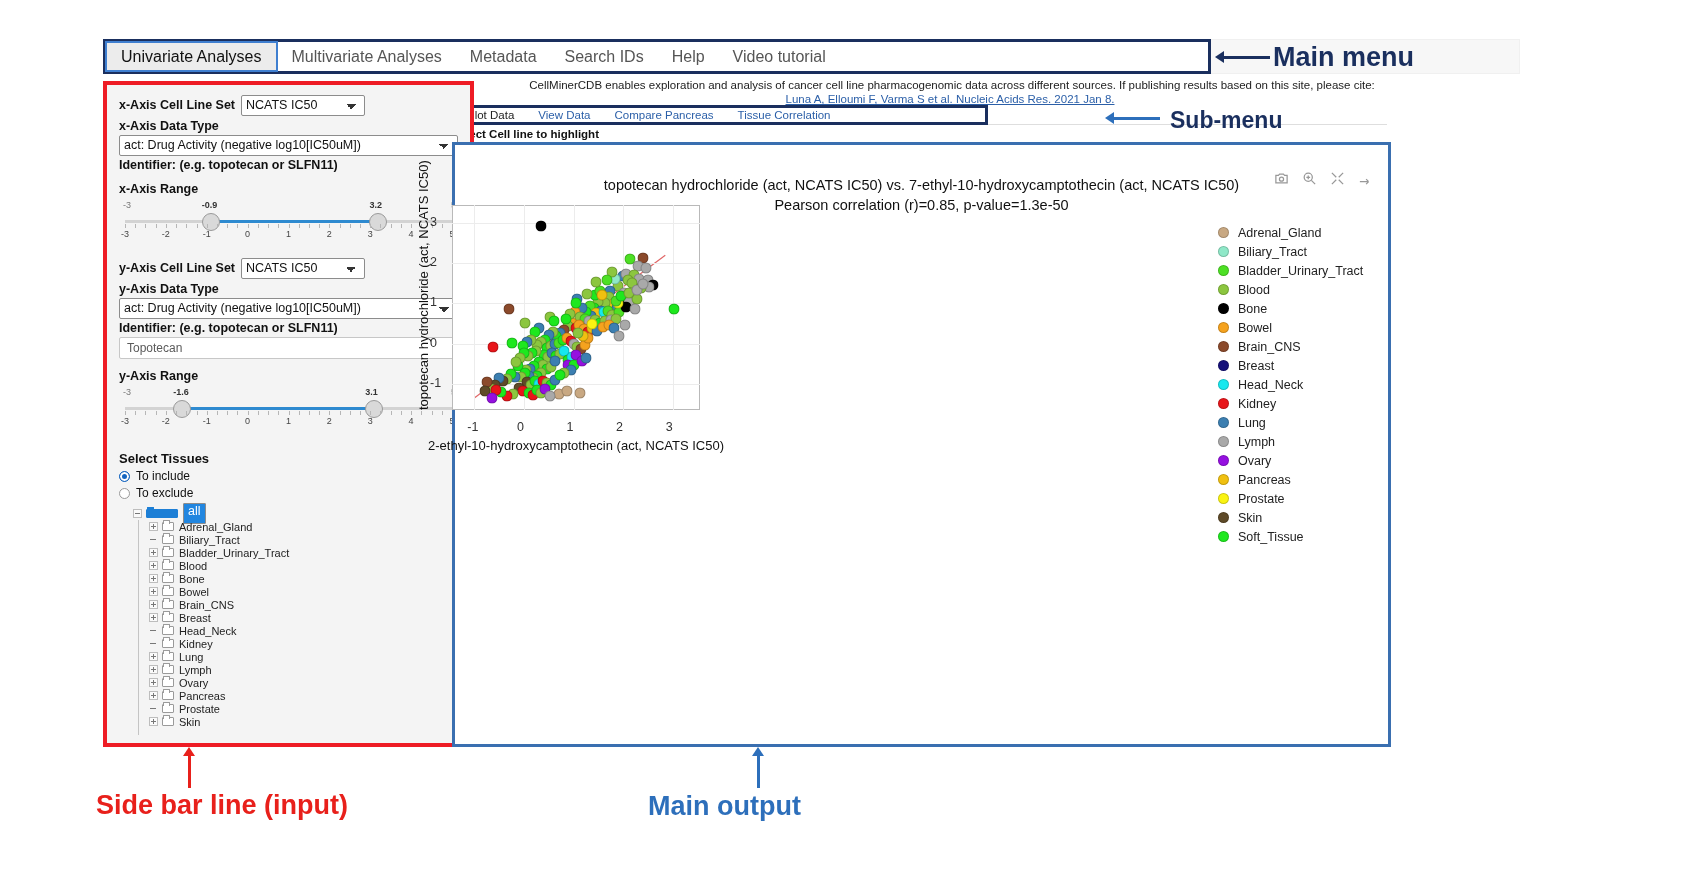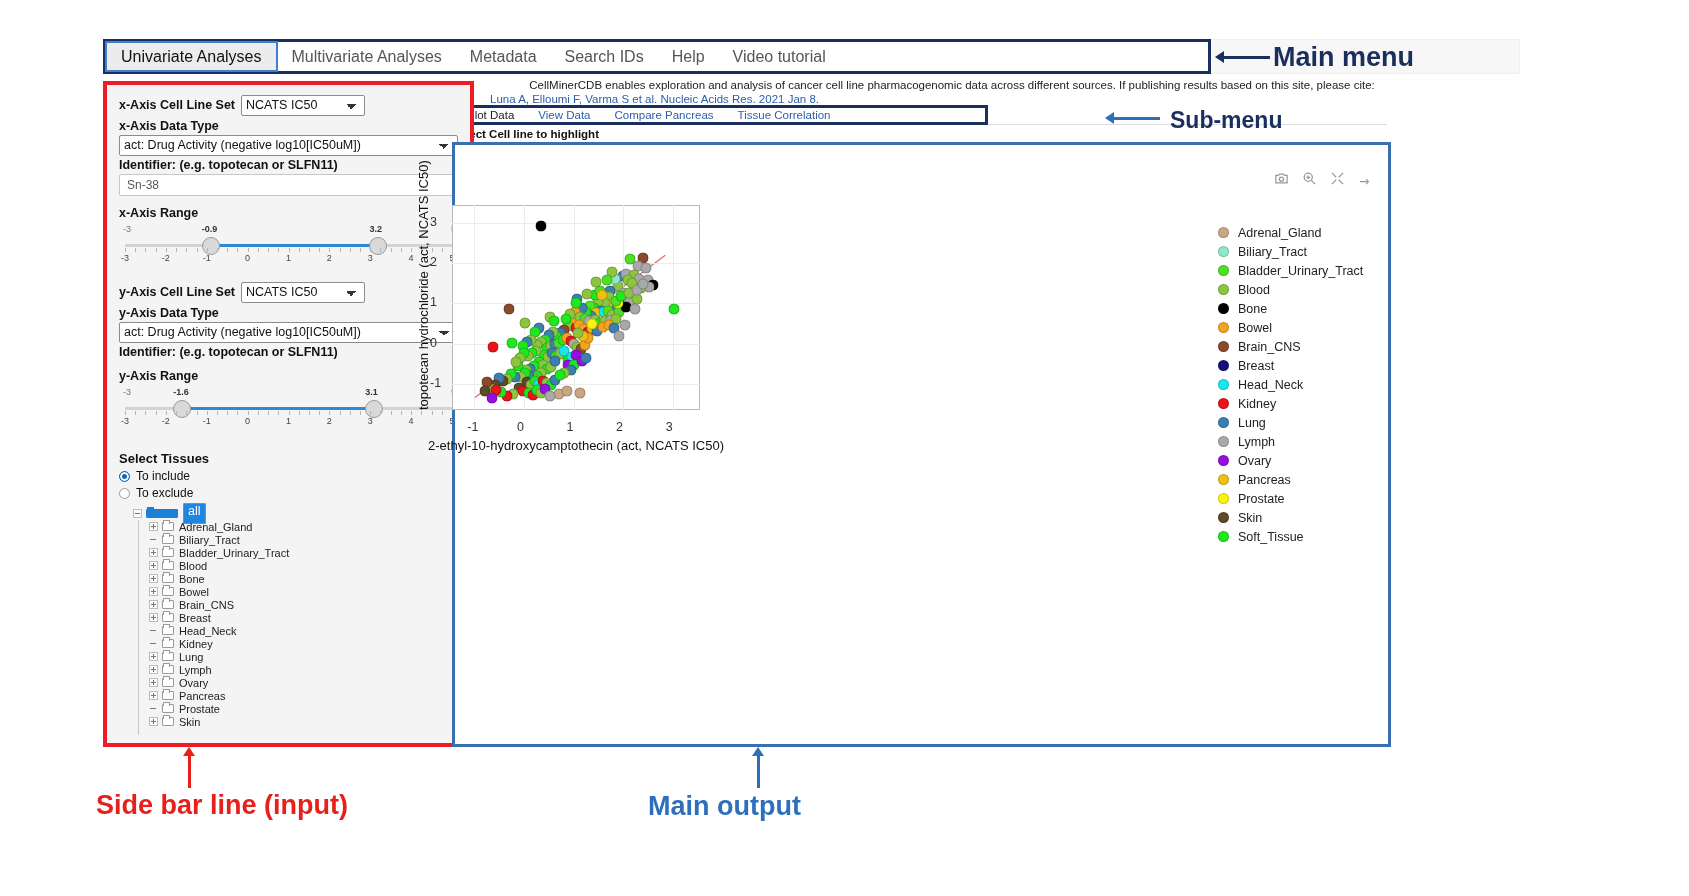--- a/index.html
+++ b/index.html
@@ -142,22 +142,22 @@
   .folder.sel::before { background:#1d7fd6; border-color:#1d7fd6; }
   .tlabel.sel { background:#2186e0; color:#fff; padding:0 4px; border-radius:1px; }
   .vline { position:absolute; left:19px; top:13px; width:1px; background:#c4c4c4; }
 
   
   #cite-line1 {
     position:absolute; left:517px; top:78px; width:870px;
     font-size:11.5px; color:#222; text-align:center; line-height:14px;
   }
   #cite-line2 {
-    position:absolute; left:490px; top:92px; width:870px;
-    font-size:11.5px; color:#2b5fa8; text-align:left; line-height:14px;
+    position:absolute; left:515px; top:92px; width:870px;
+    font-size:11.5px; color:#2b5fa8; text-align:center; line-height:14px;text-decoration:underline;
   }
   #sub-menu-bar {
     position:absolute; left:452px; top:105px; width:536px; height:20px;
     border:3px solid #1a2f5e; background:#fff; display:flex; align-items:center;
   }
   .sub-tab { font-size:11.5px; color:#2b5fa8; padding:0 12px; white-space:nowrap; }
   .sub-tab.active { color:#222; }
   #right-rule {
     position:absolute; left:988px; top:124px; width:399px; height:1px; background:#dedede;
   }
@@ -257,21 +257,20 @@
       <option>NCATS IC50</option>
     </select>
   </div>
 
   <div class="ctl-label">x-Axis Data Type</div>
   <select class="sel sel-wide">
     <option>act: Drug Activity (negative log10[IC50uM])</option>
   </select>
 
   <div class="ctl-label">Identifier: (e.g. topotecan or SLFN11)</div>
-  <input class="txtin" type="text" value="Sn-38" style="">
 
   <div class="spacer-sm"></div>
   <div class="ctl-label">x-Axis Range</div>
   <div class="slider-wrap" id="x-slider">
     <span class="slider-endlabel" style="left:4px;">-3</span>
     <span class="slider-endlabel" style="right:2px;">5</span>
     <div class="slider-track"></div>
     <div class="slider-fill" id="x-slider-fill" style="left: 91.8375px; width: 167.588px;"></div>
     <div class="slider-knob" id="x-knob-lo" style="left: 82.8375px;"></div>
     <div class="slider-knob" id="x-knob-hi" style="left: 250.425px;"></div>
@@ -334,20 +333,21 @@
       <option>NCATS IC50</option>
     </select>
   </div>
 
   <div class="ctl-label">y-Axis Data Type</div>
   <select class="sel sel-wide">
     <option>act: Drug Activity (negative log10[IC50uM])</option>
   </select>
 
   <div class="ctl-label">Identifier: (e.g. topotecan or SLFN11)</div>
+  <input class="txtin" type="text" value="Topotecan" style="">
 
   <div class="spacer-sm"></div>
   <div class="ctl-label">y-Axis Range</div>
   <div class="slider-wrap" id="y-slider">
     <span class="slider-endlabel" style="left:4px;">-3</span>
     <span class="slider-endlabel" style="right:2px;">5</span>
     <div class="slider-track"></div>
     <div class="slider-fill" id="y-slider-fill" style="left: 63.225px; width: 192.112px;"></div>
     <div class="slider-knob" id="y-knob-lo" style="left: 54.225px;"></div>
     <div class="slider-knob" id="y-knob-hi" style="left: 246.337px;"></div>
@@ -505,20 +505,22 @@
 
   
 
   
 </div>
 
 <span class="annot-label" id="annot-sidebar">Side bar line (input)</span>
 <span class="annot-arrow" id="arrow-sidebar"></span>
 
 <div id="output-panel">
+  <div id="plot-title">topotecan hydrochloride (act, NCATS IC50) vs. 7-ethyl-10-hydroxycamptothecin (act, NCATS IC50)</div>
+  <div id="plot-subtitle">Pearson correlation (r)=0.85, p-value=1.3e-50</div>
 
   <div id="modebar">
     <span>
       <svg width="15" height="15" viewBox="0 0 24 24" fill="none" stroke="#444" stroke-width="2">
         <path d="M3 7h4l2-2h6l2 2h4v12H3z"></path>
           <circle cx="12" cy="13" r="3.3"></circle>
       </svg>
     </span>
     <span>
       <svg width="15" height="15" viewBox="0 0 24 24" fill="none" stroke="#444" stroke-width="2">

